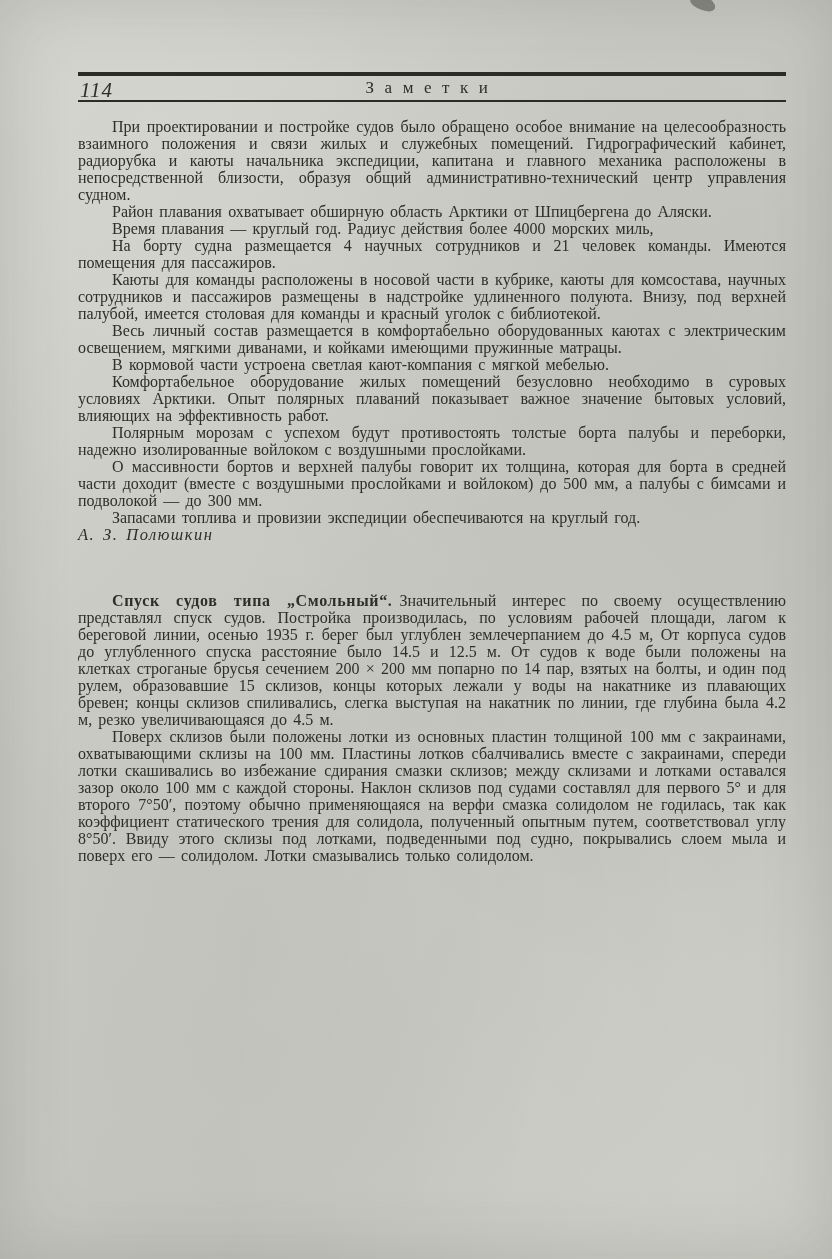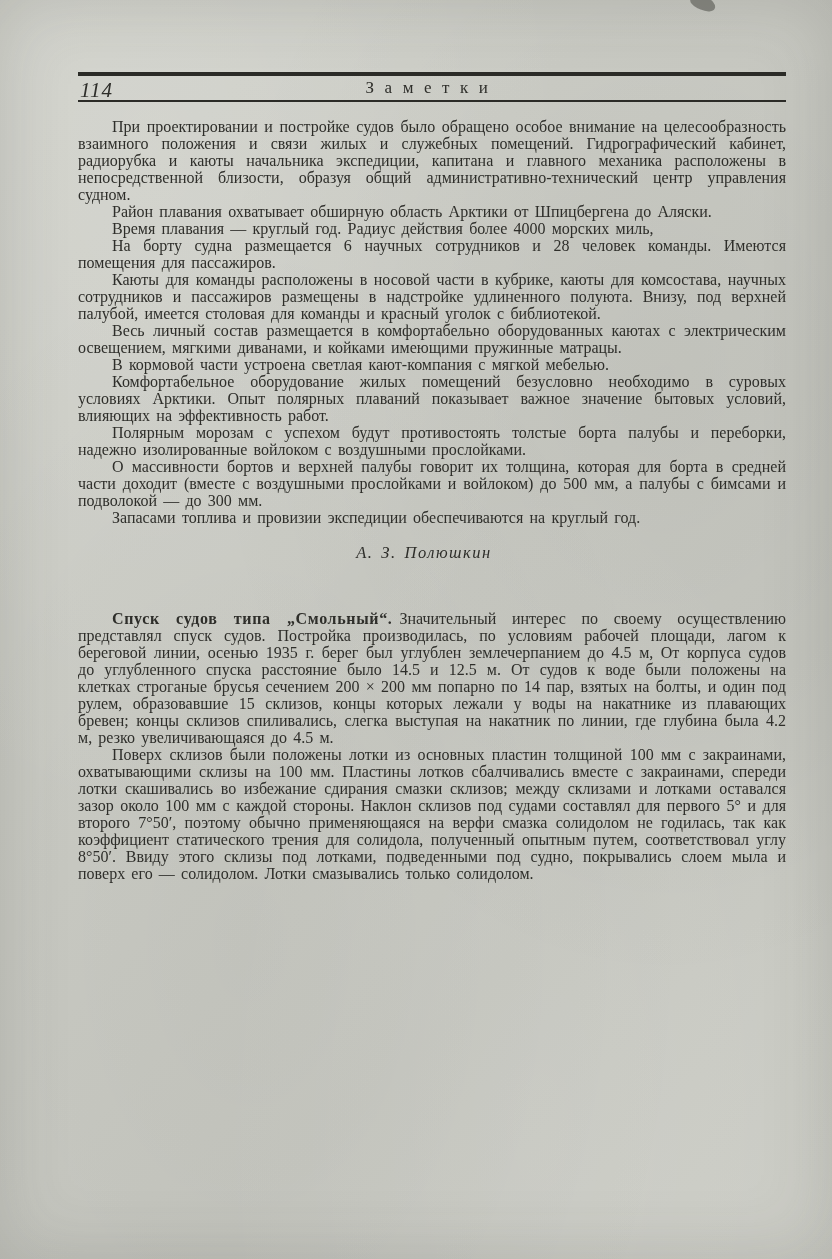--- a/index.html
+++ b/index.html
@@ -42,22 +42,22 @@
     letter-spacing:0.62em;
   }
   .body-text {
     position:absolute; left:78px; top:118px; width:708px;
     font-size:16px; line-height:17px;
     text-align:justify;
     word-spacing:0.14em;
   }
   .body-text p { margin:0; text-indent:34px; }
   .signature {
-    margin-top:18px;
-    text-align:center;
+    margin-top:0;
+    text-align:left;
     padding-right:16px;
     font-style:italic;
     letter-spacing:1.5px;
     font-size:16.5px;
   }
   .article-2 { margin-top:49px; }
   .section-heading { font-weight:bold; letter-spacing:0.04em; margin-right:7px; }
 </style>
 </head>
 <body>
@@ -74,21 +74,21 @@
     </div>
     <div class="rule thin"></div>
   </div>
 
   <div class="body-text">
 
     <div class="article-1">
       <p>При проектировании и постройке судов было обращено особое внимание на целесообразность взаимного положения и связи жилых и служебных помещений. Гидрографический кабинет, радиорубка и каюты начальника экспедиции, капитана и главного механика расположены в непосредственной близости, образуя общий административно-технический центр управления судном.</p>
       <p>Район плавания охватывает обширную область Арктики от Шпицбергена до Аляски.</p>
       <p>Время плавания — круглый год. Радиус действия более 4000 морских миль,</p>
-      <p>На борту судна размещается 6 научных сотрудников и 28 человек команды. Имеются помещения для пассажиров.</p>
+      <p>На борту судна размещается 4 научных сотрудников и 21 человек команды. Имеются помещения для пассажиров.</p>
       <p>Каюты для команды расположены в носовой части в кубрике, каюты для комсостава, научных сотрудников и пассажиров размещены в надстройке удлиненного полуюта. Внизу, под верхней палубой, имеется столовая для команды и красный уголок с библиотекой.</p>
       <p>Весь личный состав размещается в комфортабельно оборудованных каютах с электрическим освещением, мягкими диванами, и койками имеющими пружинные матрацы.</p>
       <p>В кормовой части устроена светлая кают-компания с мягкой мебелью.</p>
       <p>Комфортабельное оборудование жилых помещений безусловно необходимо в суровых условиях Арктики. Опыт полярных плаваний показывает важное значение бытовых условий, влияющих на эффективность работ.</p>
       <p>Полярным морозам с успехом будут противостоять толстые борта палубы и переборки, надежно изолированные войлоком с воздушными прослойками.</p>
       <p>О массивности бортов и верхней палубы говорит их толщина, которая для борта в средней части доходит (вместе с воздушными прослойками и войлоком) до 500 мм, а палубы с бимсами и подволокой — до 300 мм.</p>
       <p>Запасами топлива и провизии экспедиции обеспечиваются на круглый год.</p>
       <div class="signature">А. З. Полюшкин</div>
     </div>
 

